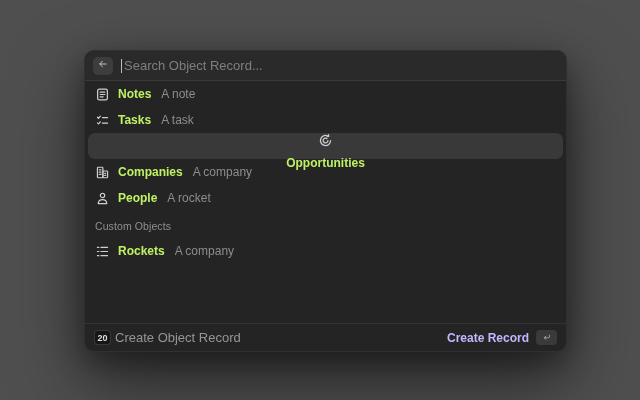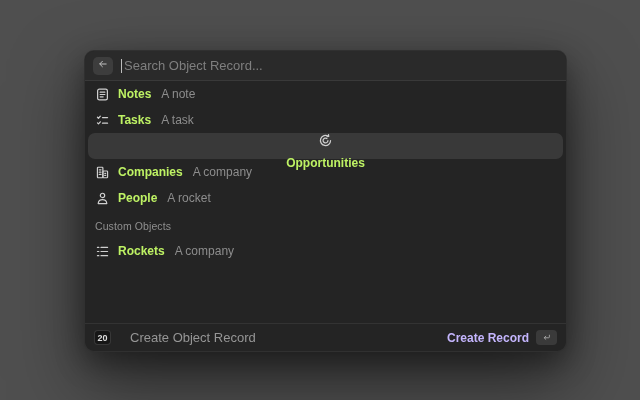--- a/index.html
+++ b/index.html
@@ -53,21 +53,21 @@
   .row.selected{background:var(--selected-row);flex-direction:column;}
   .row .icon{
     width:15px;height:15px;color:var(--icon);flex:0 0 auto;
     display:flex;align-items:center;justify-content:center;
   }
   .row .icon svg{width:15px;height:15px;display:block;}
   .row-name{font-size:12px;font-weight:600;color:#bef264;}
   .row-desc{font-size:12px;color:var(--text-secondary);margin-left:2px;}
   .footer{
     flex:0 0 28px;border-top:1px solid var(--divider);
-    display:flex;align-items:center;padding:0 9px;gap:19px;
+    display:flex;align-items:center;padding:0 9px;gap:4px;
   }
   .footer-badge{
     min-width:17px;height:15px;border-radius:4px;background:var(--badge-bg);
     border:1px solid rgba(255,255,255,0.15);
     font-size:9px;font-weight:700;color:#dedede;
     display:flex;align-items:center;justify-content:center;padding:0 2px;
   }
   .footer-left-label{font-size:13px;color:#969696;}
   .footer-spacer{flex:1;}
   .create-record{

